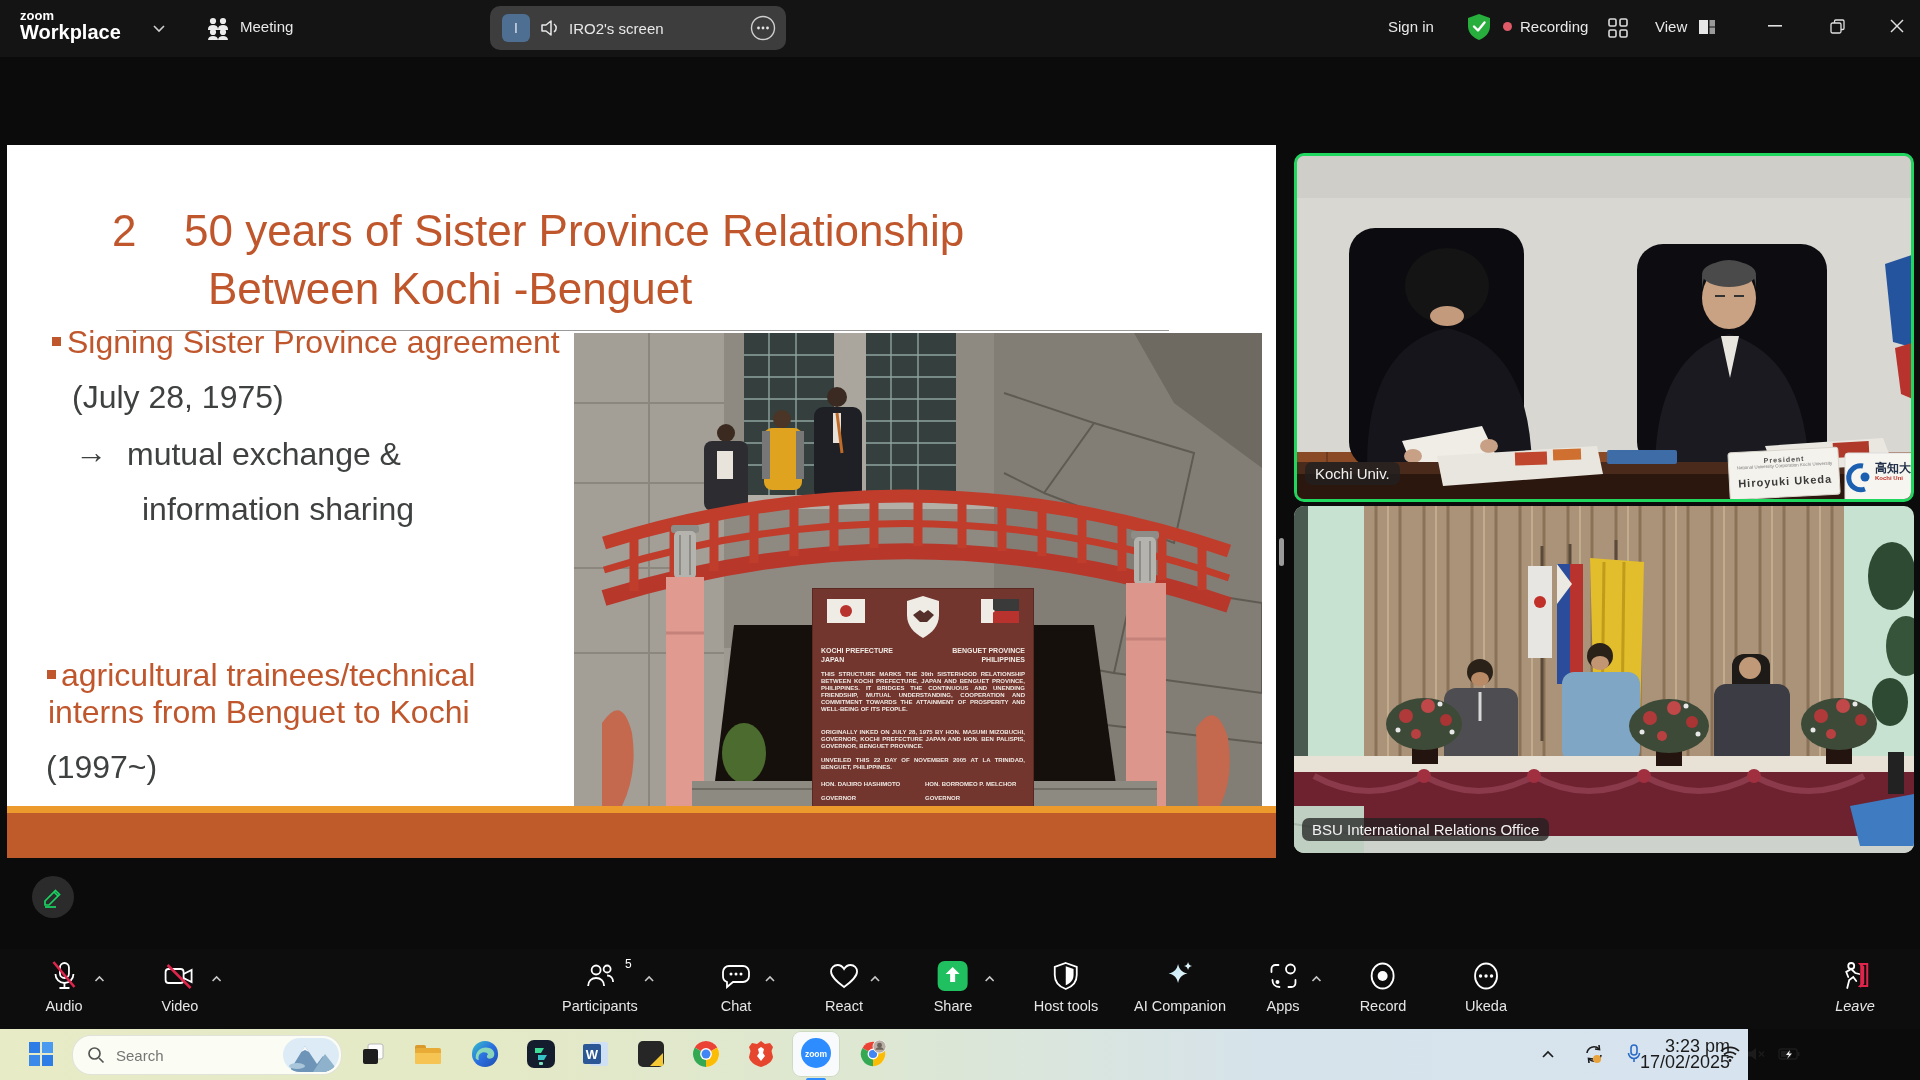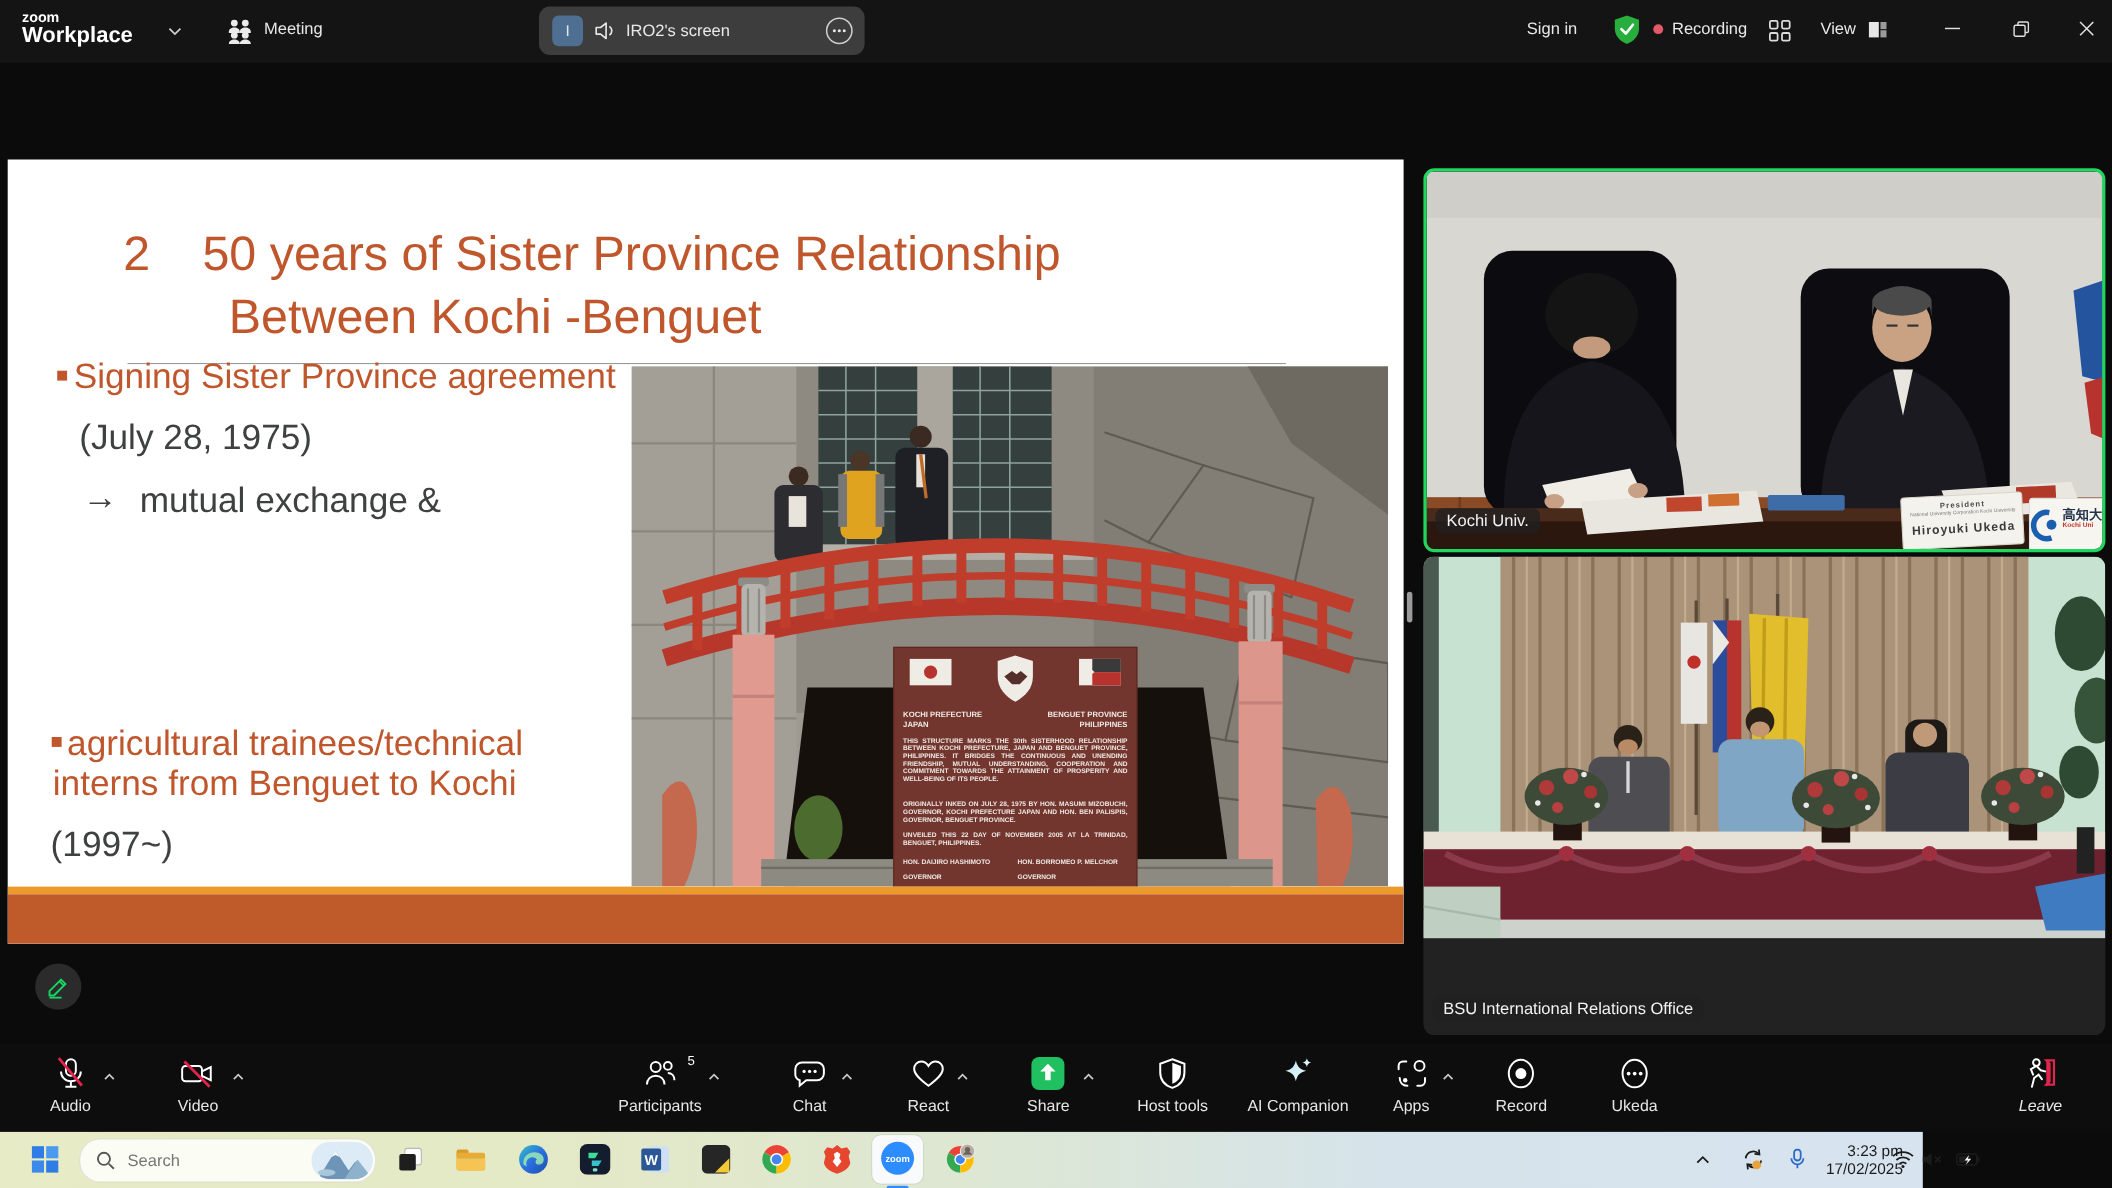--- a/index.html
+++ b/index.html
@@ -33,21 +33,21 @@
   .ticon{height:42px;display:flex;align-items:center;justify-content:center;position:relative;}
   .tlbl{font-size:14.5px;color:#e6e6e6;white-space:nowrap;margin-top:1px;}
   .tchev{position:absolute;top:20px;}
   .pbadge{position:absolute;font-size:12px;color:#fff;}
   
   .taskbar{position:absolute;left:0;top:1029px;width:1748px;height:51px;
     background:linear-gradient(90deg,#e7ebc6 0%,#e4e9c6 28%,#dde7d2 50%,#d6e3ea 72%,#d7e4f0 100%);}
   .tk-ic{position:absolute;top:9px;width:32px;height:32px;transform:translateX(-50%);display:flex;align-items:center;justify-content:center;}
   .searchpill{position:absolute;left:72px;top:6px;width:268px;height:38px;background:#fbfdf4;border:1px solid rgba(0,0,0,.10);border-radius:19px;display:flex;align-items:center;overflow:hidden;}
   .searchpill input{border:0;outline:0;background:transparent;font-size:15px;color:#444;width:150px;font-family:"Liberation Sans",sans-serif;}
-  .clock{position:absolute;right:18px;top:9px;text-align:right;font-size:14px;color:#1b1b1b;line-height:16px;}
+  .clock{position:absolute;right:18px;top:9px;text-align:right;font-size:18px;color:#1b1b1b;line-height:16px;}
 </style>
 </head>
 <body>
 
 <div class="stage">
 
   <div class="topbar">
     <div class="ab" style="left:20px;top:9px;">
       <div class="logo-zoom">zoom</div>
       <div class="logo-wp">Workplace</div>
@@ -128,20 +128,21 @@
     <div class="sl-title" style="left:105px;top:61px;">2</div>
     <div class="sl-title" style="left:177px;top:61px;">50 years of Sister Province Relationship</div>
     <div class="sl-title" style="left:201px;top:119px;">Between Kochi -Benguet</div>
     <div class="ab" style="left:109px;top:185px;width:1053px;height:0;border-top:1.5px solid #9a9a9a;"></div>
 
     <div class="sq-bullet" style="left:45px;top:192px;"></div>
     <div class="sl-body sl-orange" style="left:60px;top:179px;">Signing Sister Province agreement</div>
     <div class="sl-body" style="left:65px;top:234px;">(July 28, 1975)</div>
     <div class="sl-body" style="left:68px;top:289px;">→</div>
     <div class="sl-body" style="left:120px;top:291px;">mutual exchange &amp;</div>
+    <div class="sl-body" style="left:135px;top:346px;">information sharing</div>
     <div class="sq-bullet" style="left:40px;top:525px;"></div>
     <div class="sl-body sl-orange" style="left:54px;top:512px;">agricultural trainees/technical</div>
     <div class="sl-body sl-orange" style="left:41px;top:549px;">interns from Benguet to Kochi</div>
     <div class="sl-body" style="left:39px;top:604px;">(1997~)</div>
 
     <div class="photo">
       <svg width="688" height="473" viewBox="0 0 688 473">
         <rect width="688" height="473" fill="#9e9a92"></rect>
         <rect x="0" y="0" width="150" height="473" fill="#a39f97"></rect>
         <g stroke="#8b877f" stroke-width="2">
@@ -340,21 +341,21 @@
       <div style="font-size:9px;transform:scale(.5);transform-origin:top center;width:200%;margin-left:-50%;white-space:nowrap;color:#7a7a7a;">National University Corporation Kochi University</div>
       <div style="font-size:11px;font-weight:bold;margin-top:2px;letter-spacing:1px;color:#3a3a3a;white-space:nowrap;">Hiroyuki Ukeda</div>
     </div>
     <div class="ab" style="left:578px;top:305px;width:40px;text-align:left;">
       <div style="font-size:12px;font-weight:bold;color:#23324a;line-height:14px;">高知大</div>
       <div style="font-size:6px;font-weight:bold;color:#c03028;">Kochi Uni</div>
     </div>
     <div class="feed-label" style="bottom:14px;">Kochi Univ.</div>
   </div>
 
-  <div class="feed" style="top:506px;height:435px;text-decoration:underline;">
+  <div class="feed" style="top:506px;height:347px;text-decoration:underline;">
     <svg width="620" height="347" viewBox="0 0 620 347" style="position:absolute;left:0;top:0;">
       <rect width="620" height="347" fill="#c8e2d2"></rect>
       <rect x="0" width="14" height="347" fill="#4a5a50"></rect>
       <rect x="70" y="0" width="480" height="252" fill="#ab9379"></rect>
       <g stroke="#8a7258" stroke-width="3">
         <line x1="82" y1="0" x2="82" y2="252"></line>
           <line x1="106" y1="0" x2="106" y2="252"></line>
           <line x1="130" y1="0" x2="130" y2="252"></line>
           <line x1="154" y1="0" x2="154" y2="252"></line>
           <line x1="178" y1="0" x2="178" y2="252"></line>

